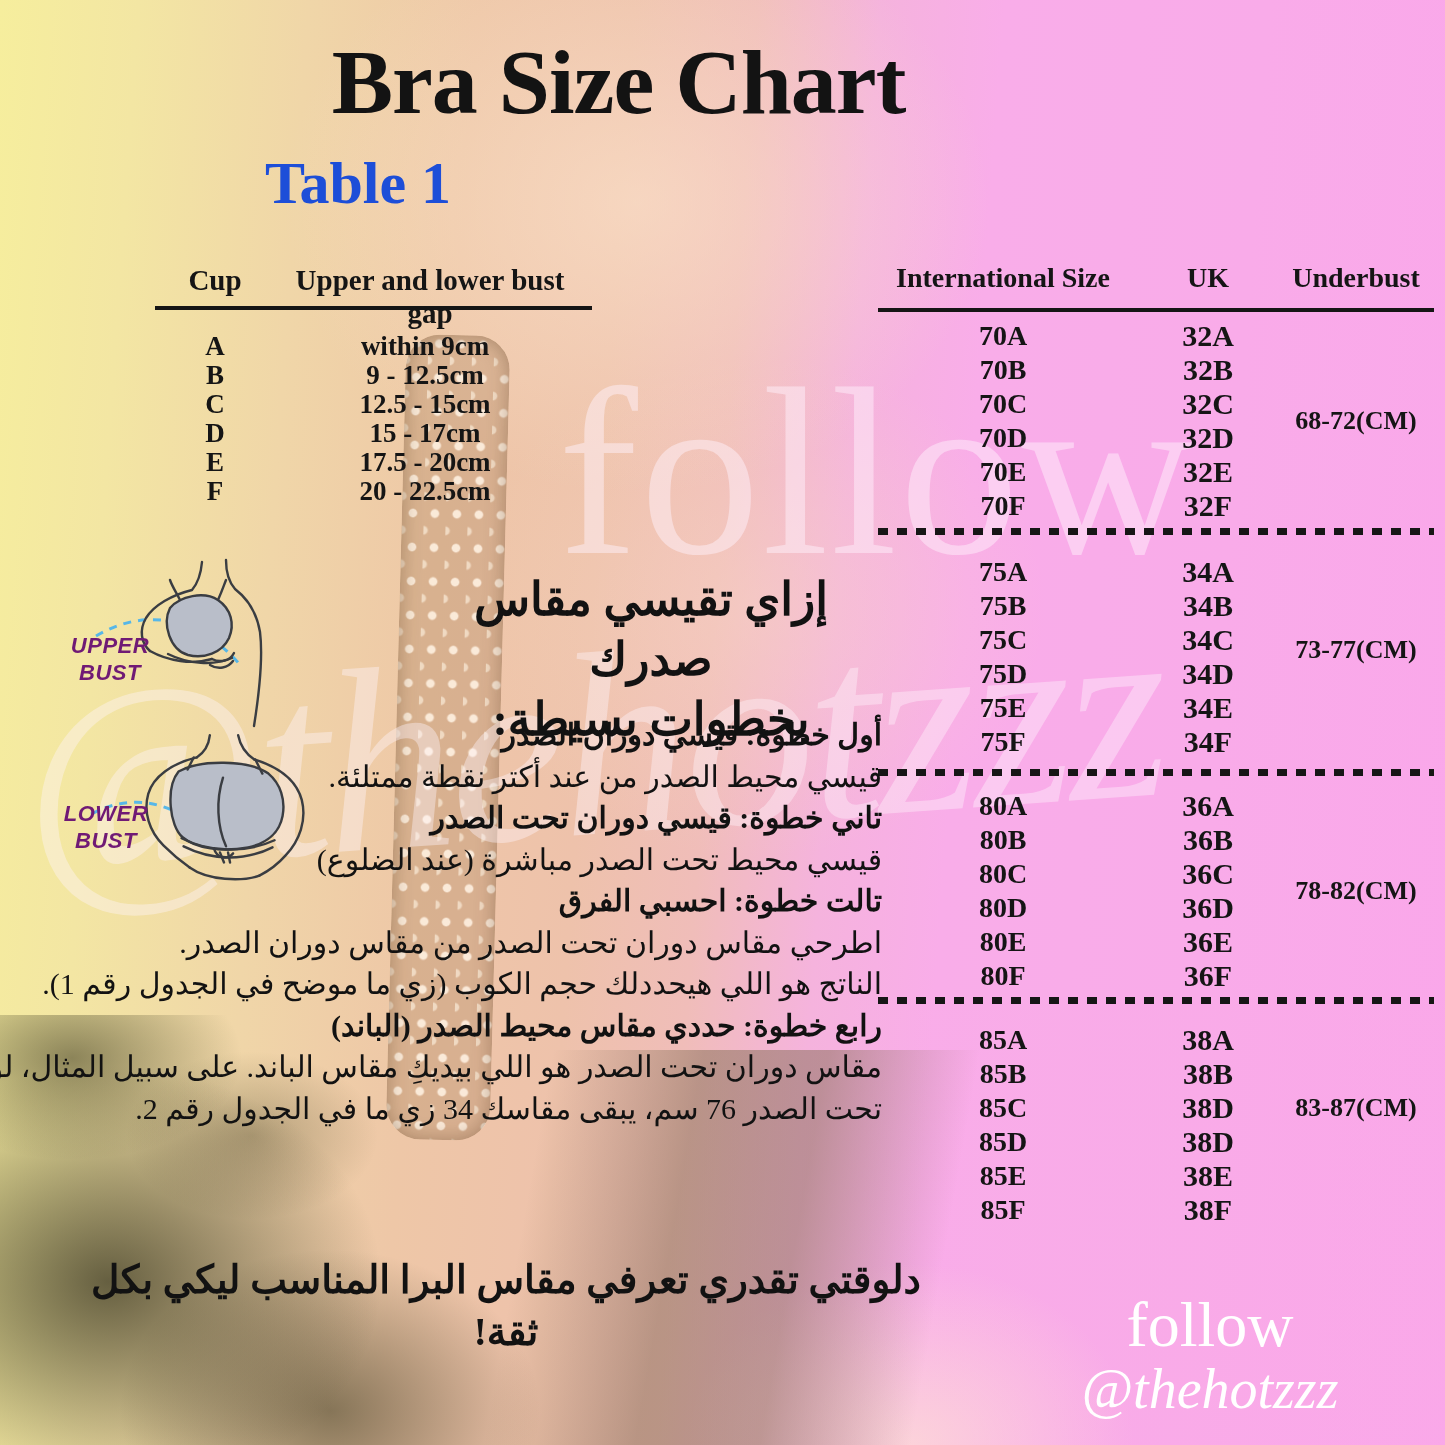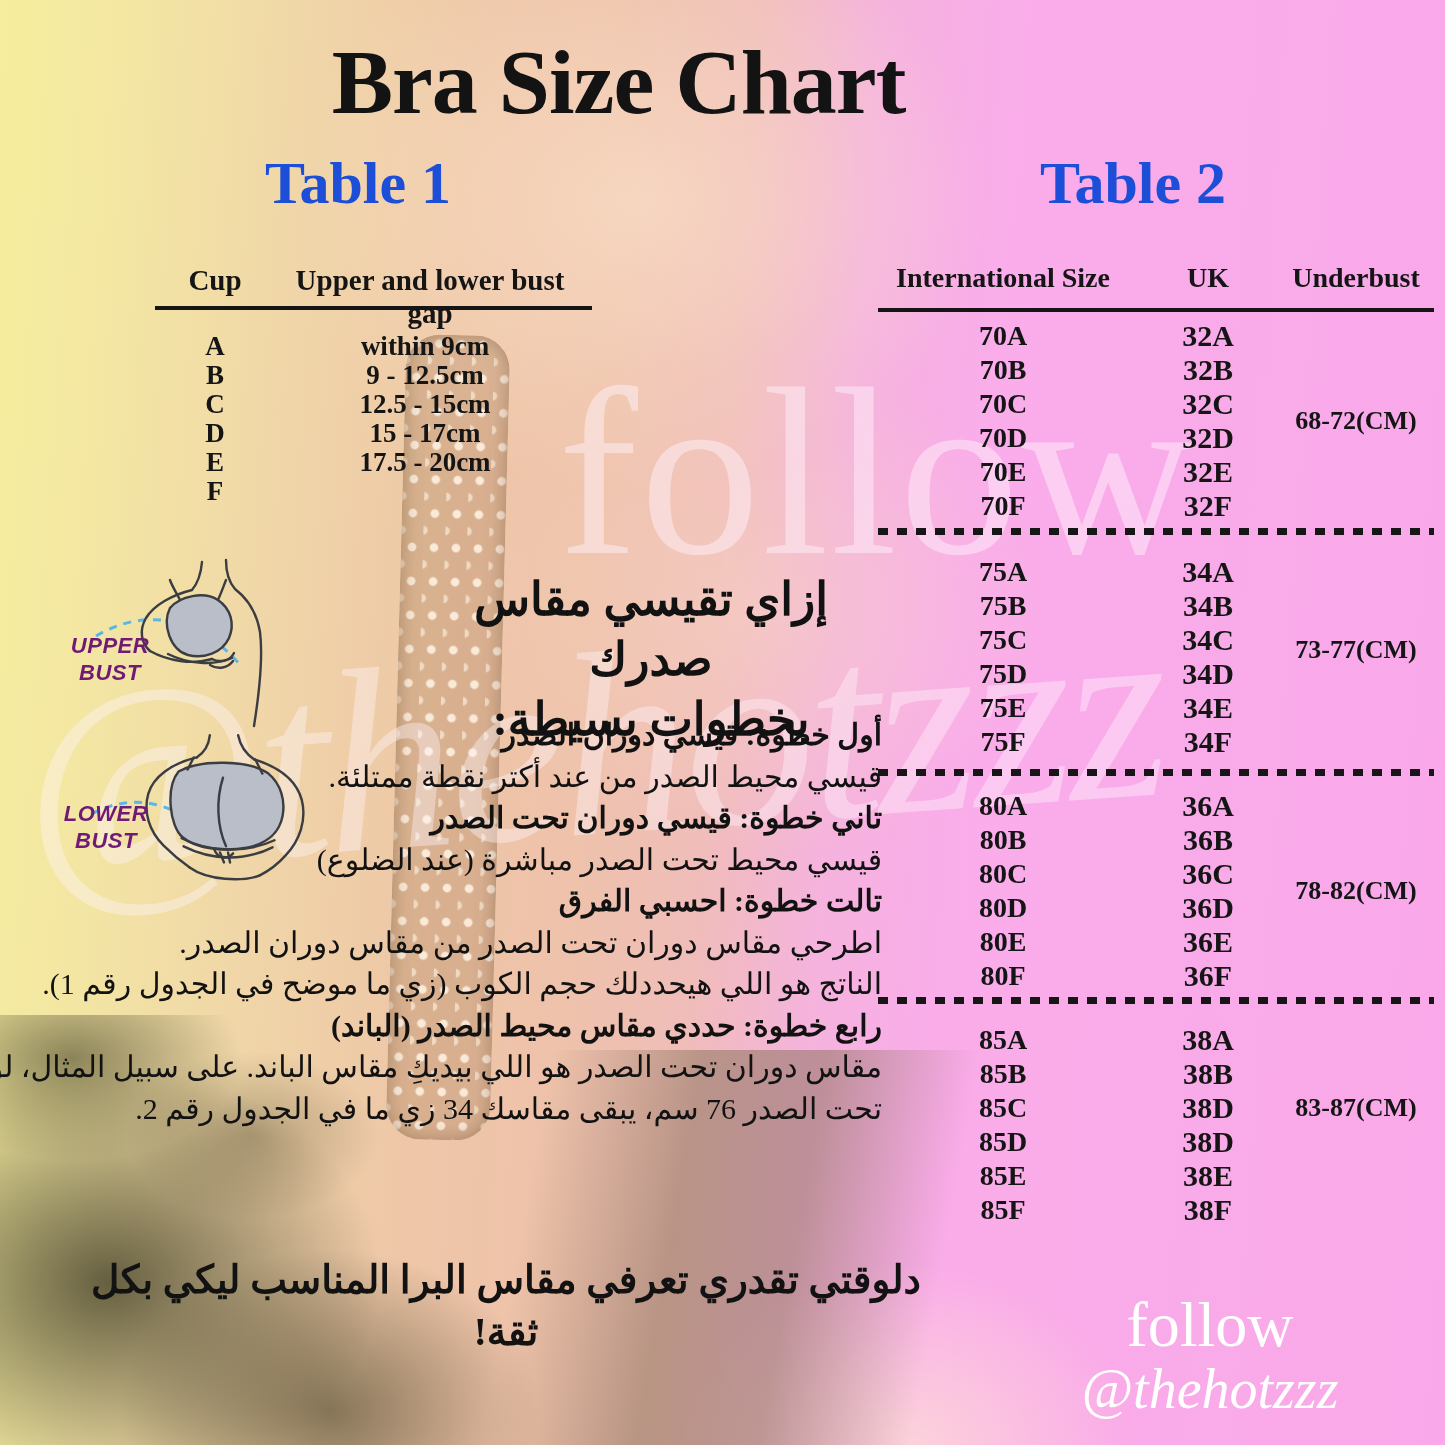--- a/index.html
+++ b/index.html
@@ -116,21 +116,20 @@
   <div class="bg-bottom"></div>
   <div class="bg-shadow"></div>
   <div class="bg-lace"></div>
   <div class="bead-strap"></div>
 
   <div class="wm-follow">follow</div>
   <div class="wm-handle">@thehotzzz</div>
 
   <div class="main-title">Bra Size Chart</div>
   <div class="table-title" id="t1-title">Table 1</div>
-  <div class="table-title" id="t2-title">Table 2</div>
 
   <div class="t1-header-cup">Cup</div>
   <div class="t1-header-gap">Upper and lower bust gap</div>
   <div class="t1-underline"></div>
   <div class="t1-rows">
     <div class="t1-row">
         <div class="t1-cup">A</div>
         <div class="t1-val">within 9cm</div>
       </div>
     <div class="t1-row">
@@ -144,20 +143,21 @@
     <div class="t1-row">
         <div class="t1-cup">D</div>
         <div class="t1-val">15 - 17cm</div>
       </div>
     <div class="t1-row">
         <div class="t1-cup">E</div>
         <div class="t1-val">17.5 - 20cm</div>
       </div>
     <div class="t1-row">
         <div class="t1-cup">F</div>
+        <div class="t1-val">20 - 22.5cm</div>
       </div>
   </div>
 
   <div class="t2-header-int">International Size</div>
   <div class="t2-header-uk">UK</div>
   <div class="t2-header-ub">Underbust</div>
   <div class="t2-underline"></div>
 
   <div class="t2-group" style="top:319px;">
     <div class="t2-row">

